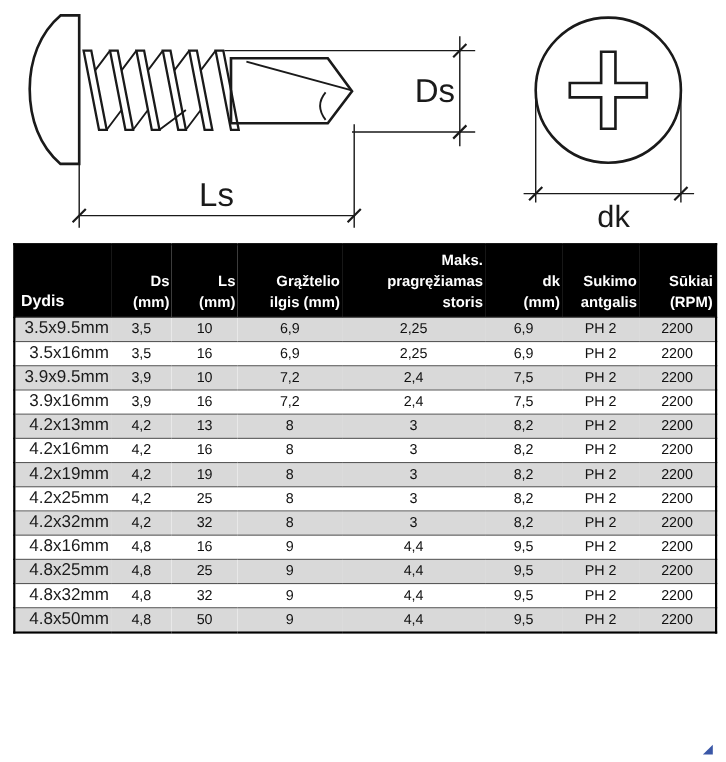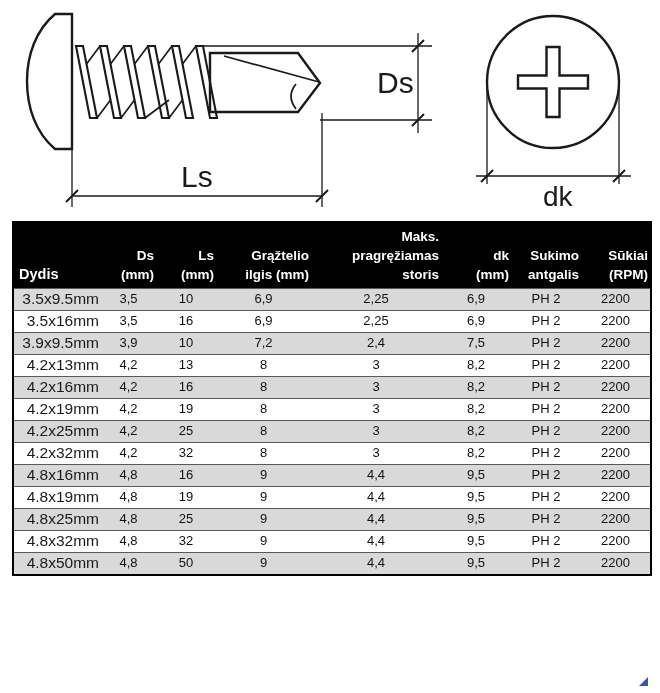--- a/index.html
+++ b/index.html
@@ -166,20 +166,30 @@
         <td class="left">3.9x9.5mm</td>
         <td>3,9</td>
         <td>10</td>
         <td>7,2</td>
         <td>2,4</td>
         <td>7,5</td>
         <td>PH 2</td>
         <td>2200</td>
       </tr>
       <tr>
+        <td class="left">3.9x16mm</td>
+        <td>3,9</td>
+        <td>16</td>
+        <td>7,2</td>
+        <td>2,4</td>
+        <td>7,5</td>
+        <td>PH 2</td>
+        <td>2200</td>
+      </tr>
+      <tr>
         <td class="left">4.2x13mm</td>
         <td>4,2</td>
         <td>13</td>
         <td>8</td>
         <td>3</td>
         <td>8,2</td>
         <td>PH 2</td>
         <td>2200</td>
       </tr>
       <tr>
@@ -219,30 +229,20 @@
         <td>8</td>
         <td>3</td>
         <td>8,2</td>
         <td>PH 2</td>
         <td>2200</td>
       </tr>
       <tr>
         <td class="left">4.8x16mm</td>
         <td>4,8</td>
         <td>16</td>
-        <td>9</td>
-        <td>4,4</td>
-        <td>9,5</td>
-        <td>PH 2</td>
-        <td>2200</td>
-      </tr>
-      <tr>
-        <td class="left">4.8x19mm</td>
-        <td>4,8</td>
-        <td>19</td>
         <td>9</td>
         <td>4,4</td>
         <td>9,5</td>
         <td>PH 2</td>
         <td>2200</td>
       </tr>
       <tr>
         <td class="left">4.8x25mm</td>
         <td>4,8</td>
         <td>25</td>

